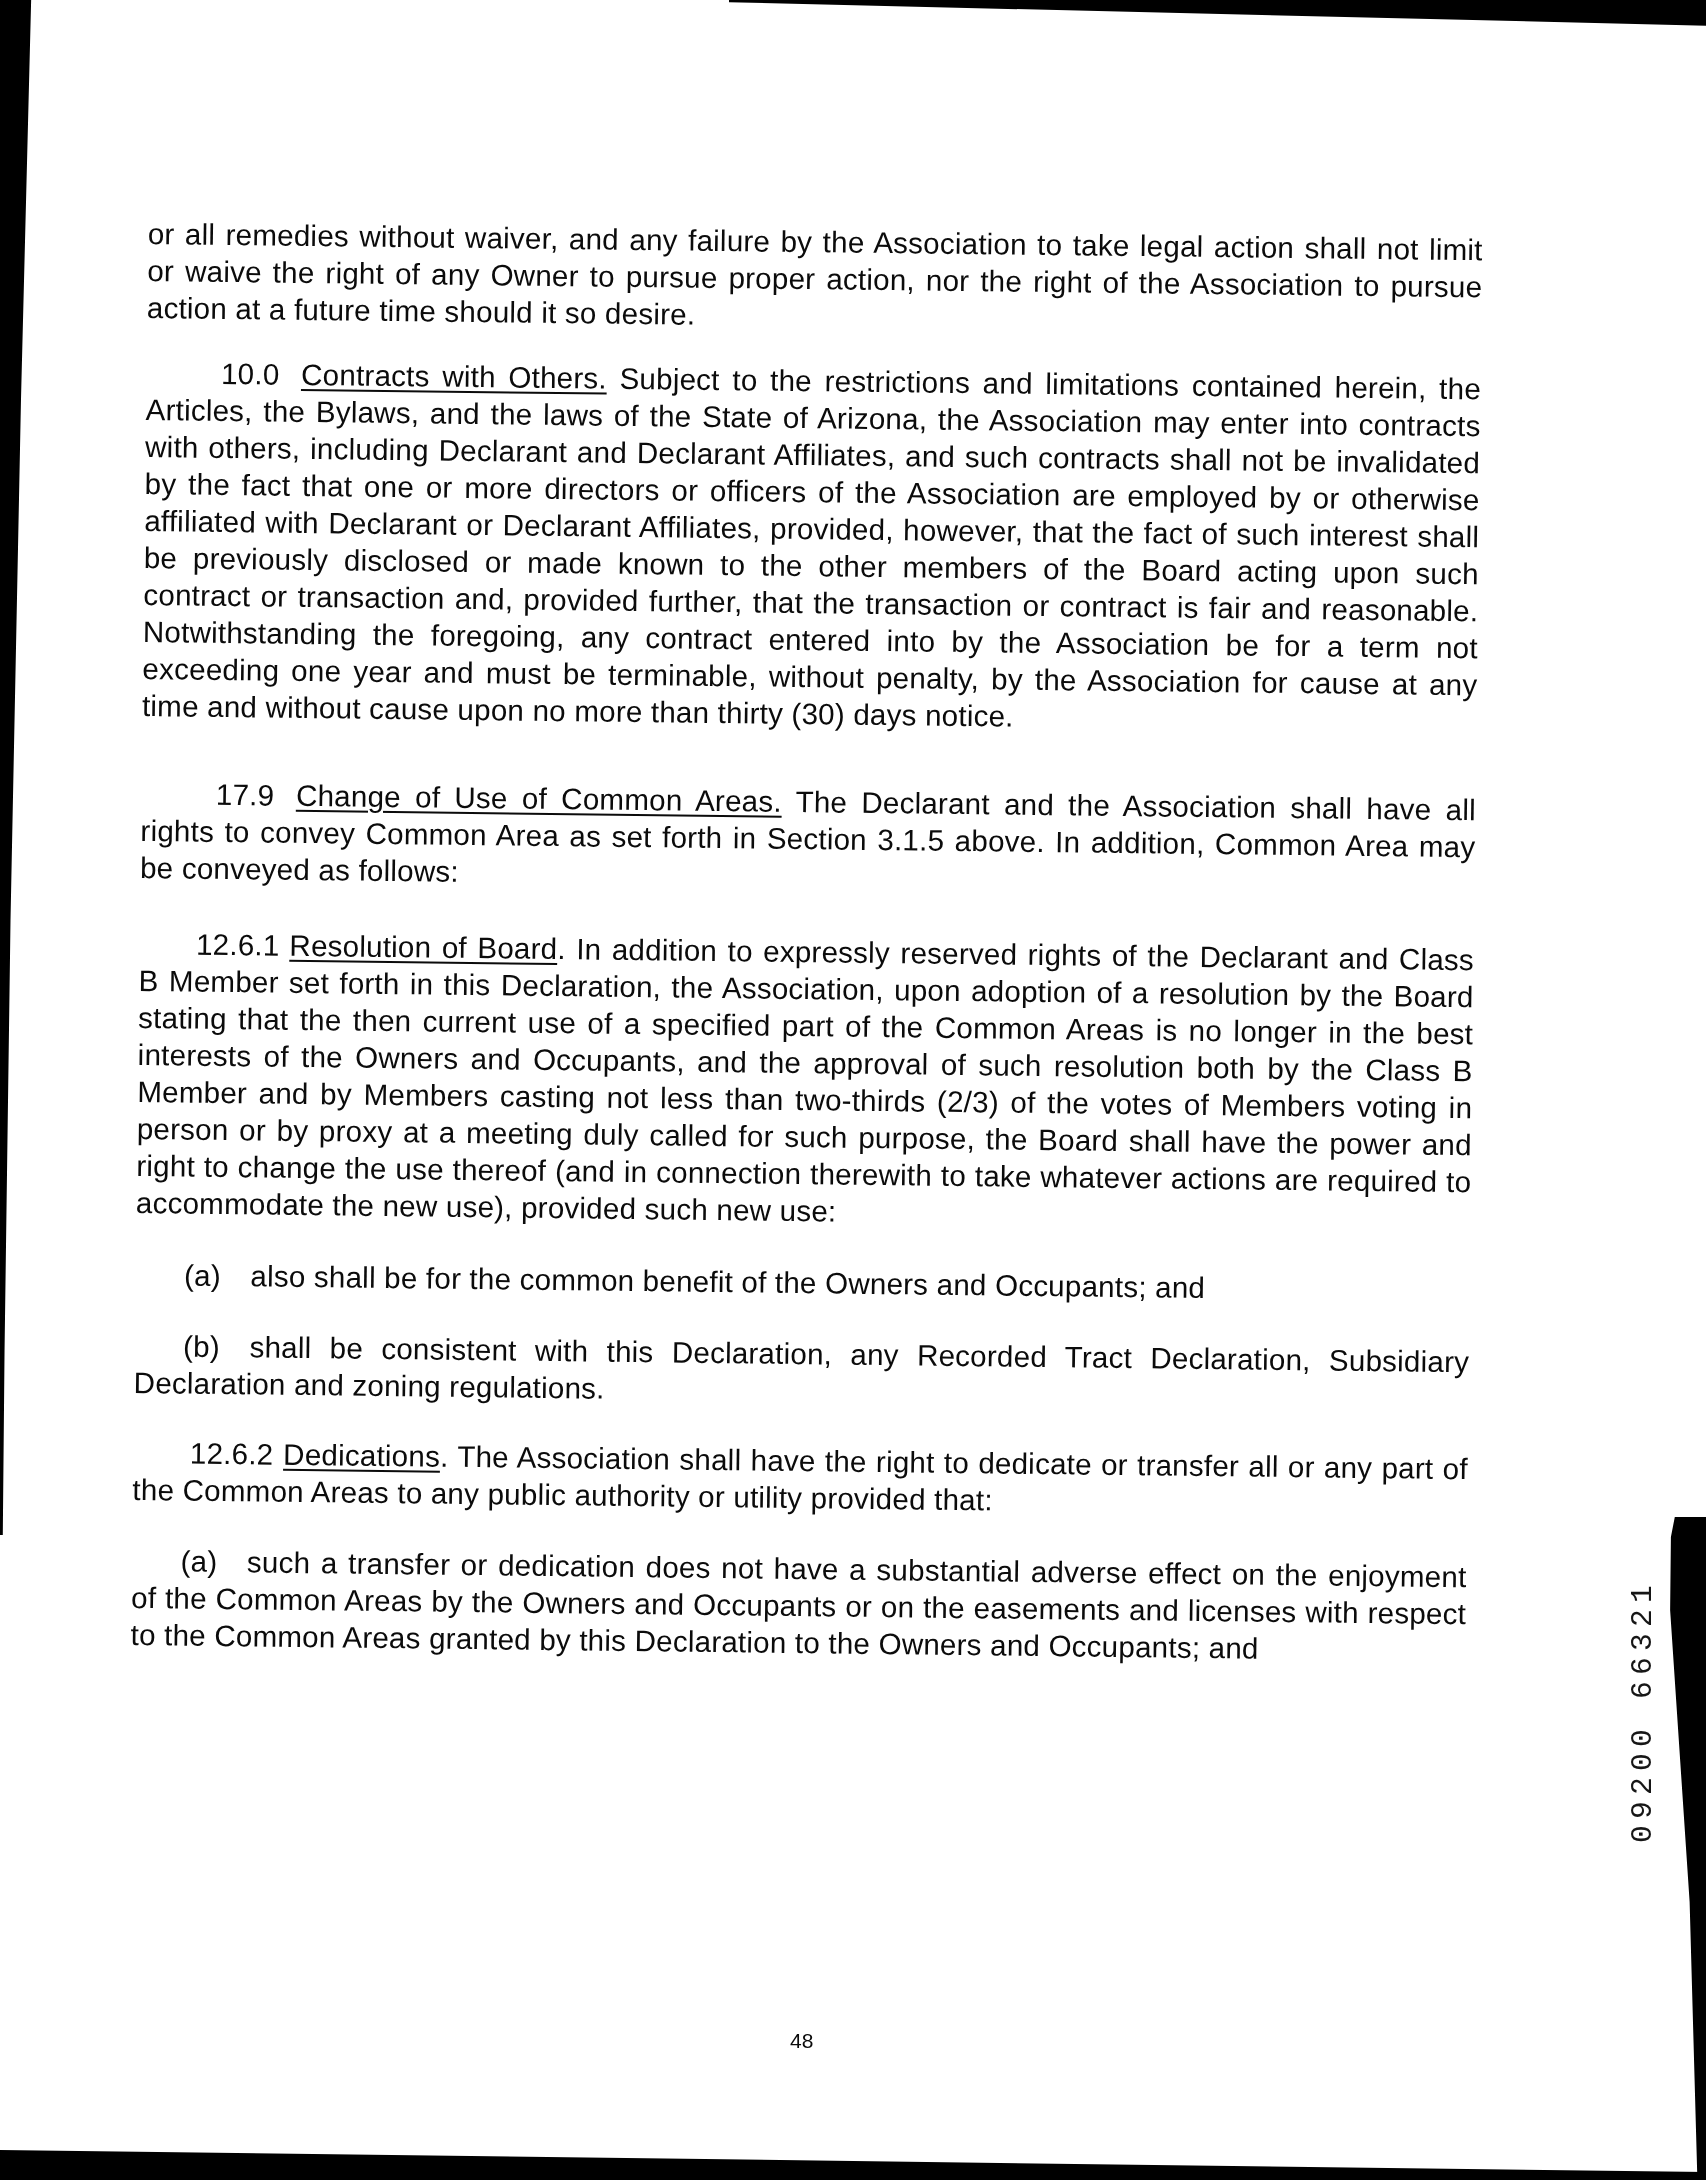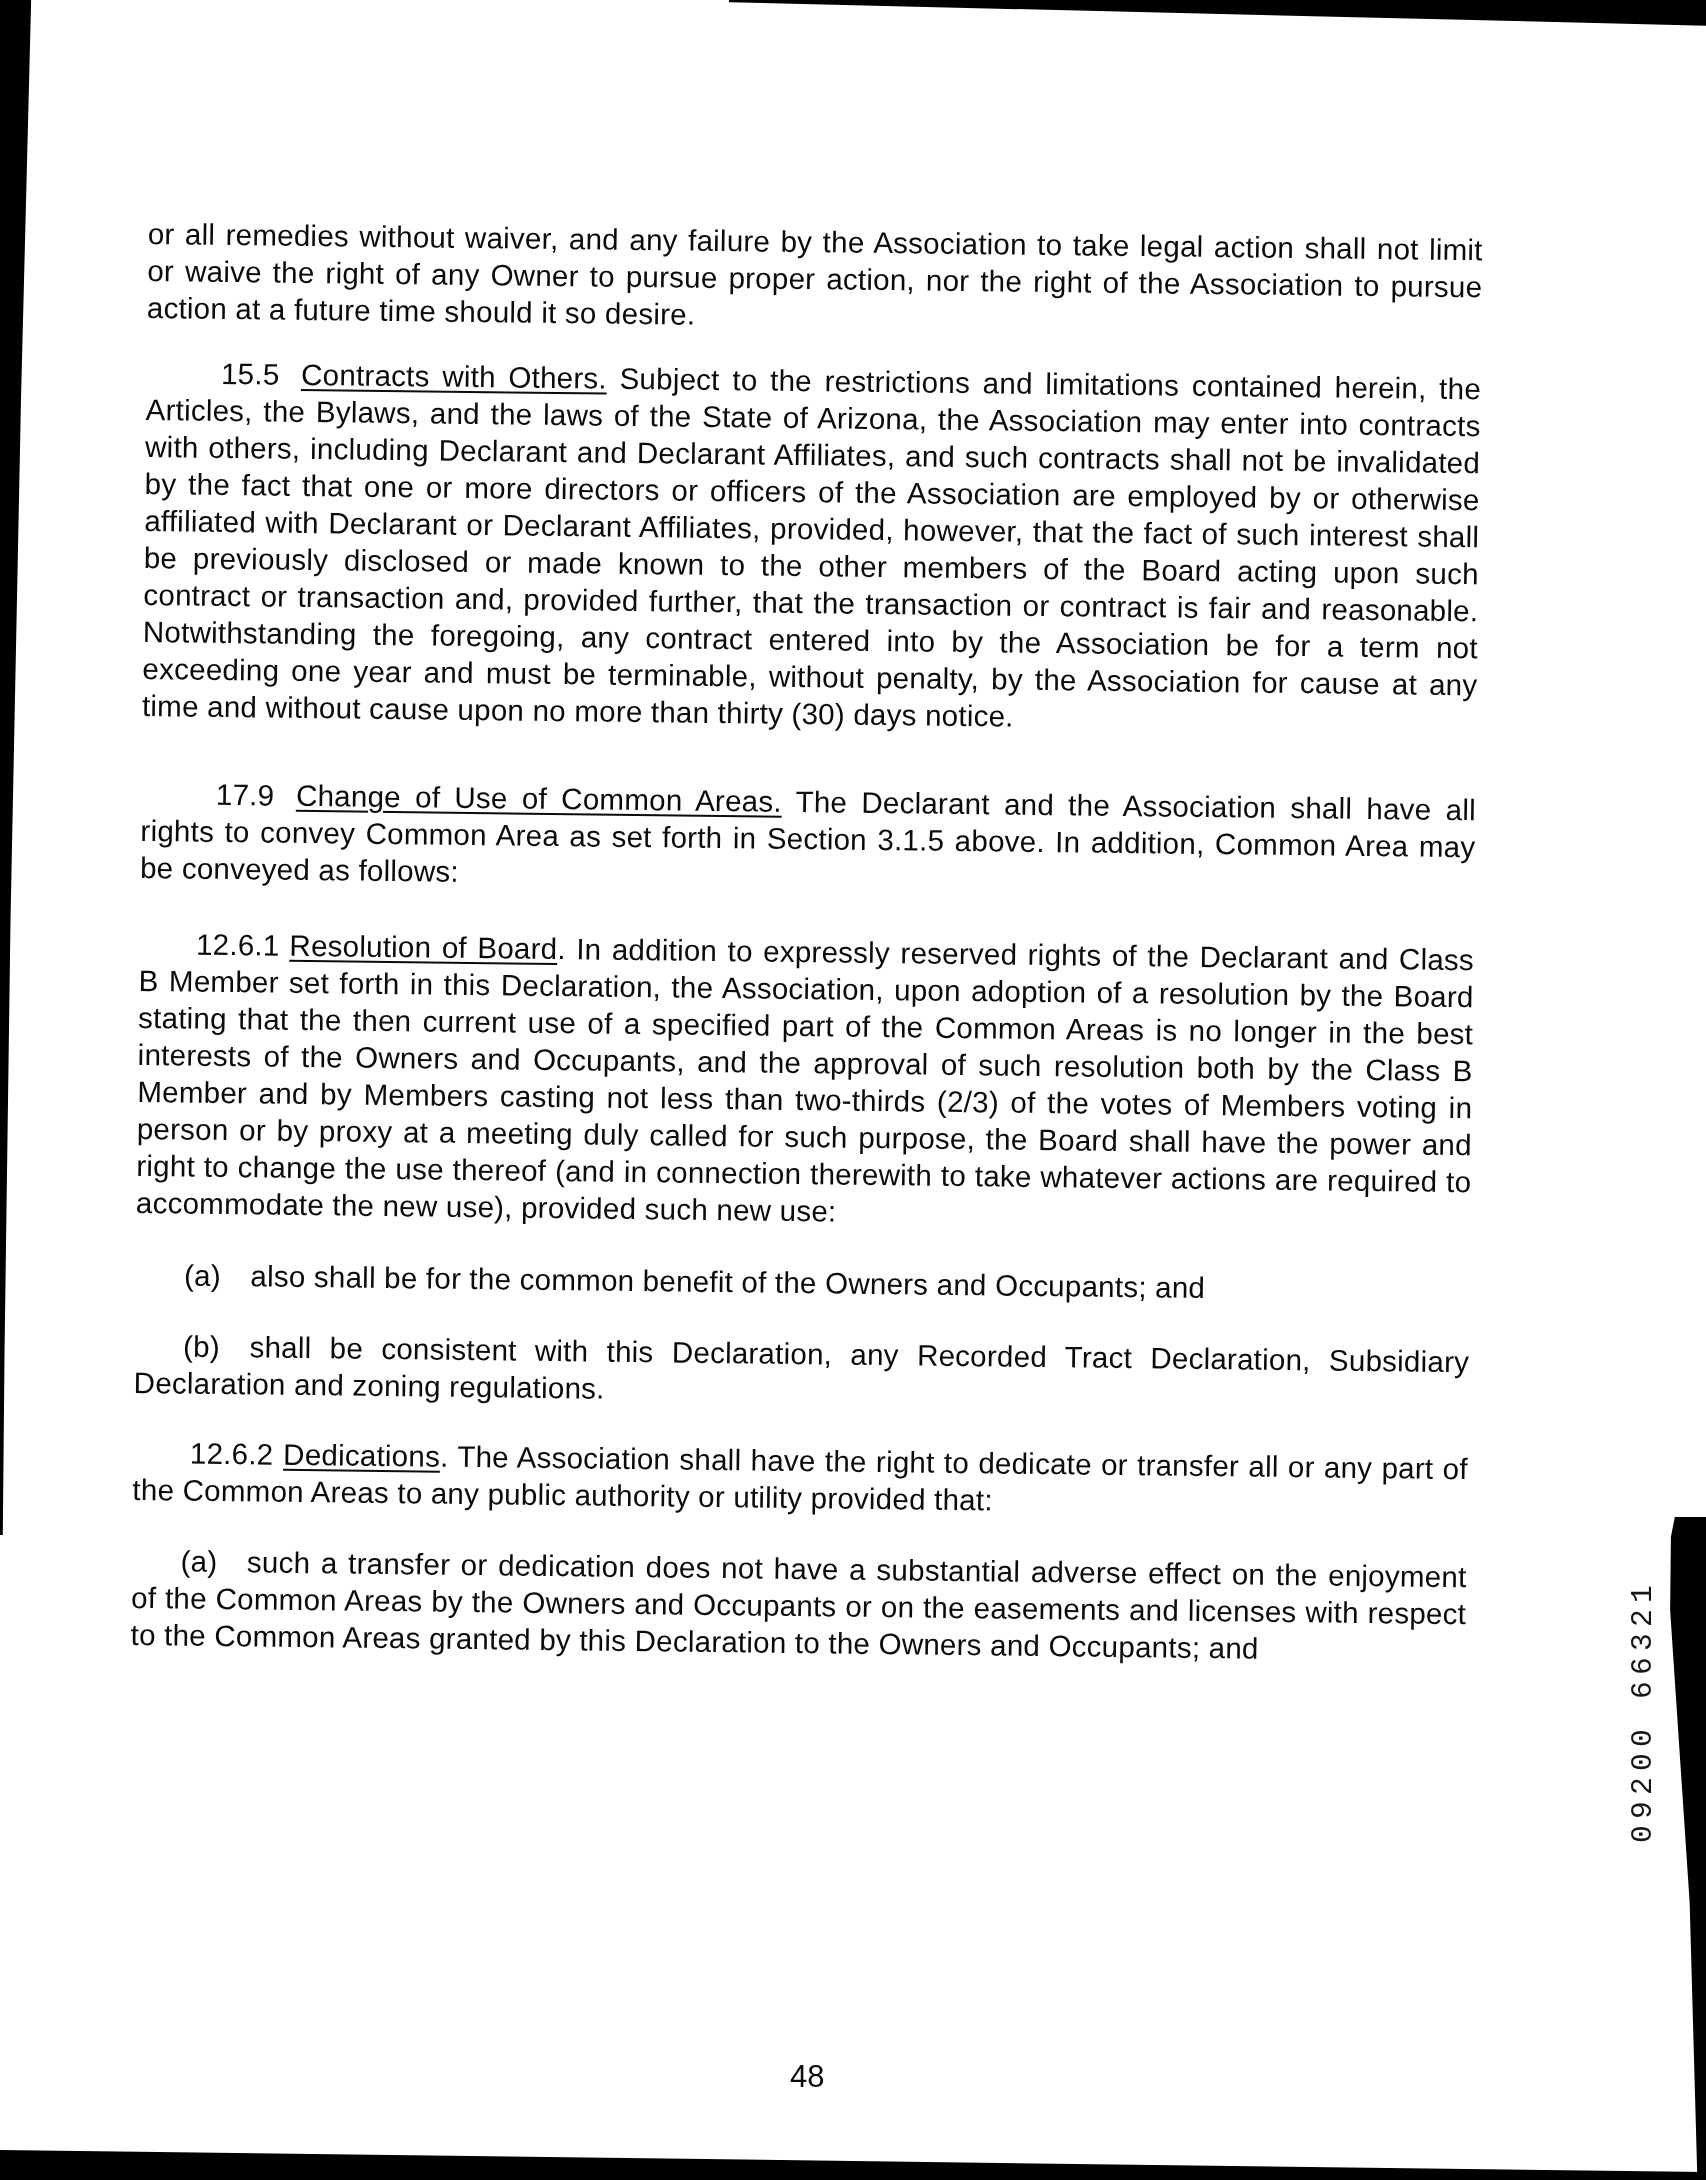--- a/index.html
+++ b/index.html
@@ -49,36 +49,36 @@
   
   .stamp{position:absolute;left:1621px;top:1582px;width:43px;}
   .stamp-cell{height:24px;position:relative;}
   .stamp-cell span{
     position:absolute;left:50%;top:50%;
     transform:translate(-50%,-50%) rotate(-90deg);
     font-family:"Liberation Mono","DejaVu Sans Mono",monospace;
     font-size:29.6px;color:#161616;
   }
   
-  .pagenum{position:absolute;left:790px;top:2029px;font-size:31px;color:#0b0b0b;margin-top:30px;}
+  .pagenum{position:absolute;left:790px;top:2029px;font-size:21px;color:#0b0b0b;}
 </style>
 </head>
 <body>
 
 <div class="art art-left"></div>
 <div class="art art-top"></div>
 <div class="art art-bottom"></div>
 <div class="art art-right"></div>
 
 <div class="doc">
 
   <p class="p0">or all remedies without waiver, and any failure by the Association to take legal action shall not limit or waive the right of any Owner to pursue proper action, nor the right of the Association to pursue action at a future time should it so desire.</p>
 
   <p class="sec m-s125">
-    <span>15.5</span><span class="g-sec"></span><span class="u">Contracts with Others.</span>
+    <span>10.0</span><span class="g-sec"></span><span class="u">Contracts with Others.</span>
     <span>Subject to the restrictions and limitations contained herein, the Articles, the Bylaws, and the laws of the State of Arizona, the Association may enter into contracts with others, including Declarant and Declarant Affiliates, and such contracts shall not be invalidated by the fact that one or more directors or officers of the Association are employed by or otherwise affiliated with Declarant or Declarant Affiliates, provided, however, that the fact of such interest shall be previously disclosed or made known to the other members of the Board acting upon such contract or transaction and, provided further, that the transaction or contract is fair and reasonable. Notwithstanding the foregoing, any contract entered into by the Association be for a term not exceeding one year and must be terminable, without penalty, by the Association for cause at any time and without cause upon no more than thirty (30) days notice.</span>
   </p>
 
   <p class="sec m-s126">
     <span>17.9</span><span class="g-sec"></span><span class="u">Change of Use of Common Areas.</span>
     <span>The Declarant and the Association shall have all rights to convey Common Area as set forth in Section 3.1.5 above. In addition, Common Area may be conveyed as follows:</span>
   </p>
 
   <p class="subsec m-s1261">
     <span>12.6.1</span><span class="g-sub"></span><span class="u">Resolution of Board</span><span>. In addition to expressly reserved rights of the Declarant and Class B Member set forth in this Declaration, the Association, upon adoption of a resolution by the Board stating that the then current use of a specified part of the Common Areas is no longer in the best interests of the Owners and Occupants, and the approval of such resolution both by the Class B Member and by Members casting not less than two-thirds (2/3) of the votes of Members voting in person or by proxy at a meeting duly called for such purpose, the Board shall have the power and right to change the use thereof (and in connection therewith to take whatever actions are required to accommodate the new use), provided such new use:</span>

